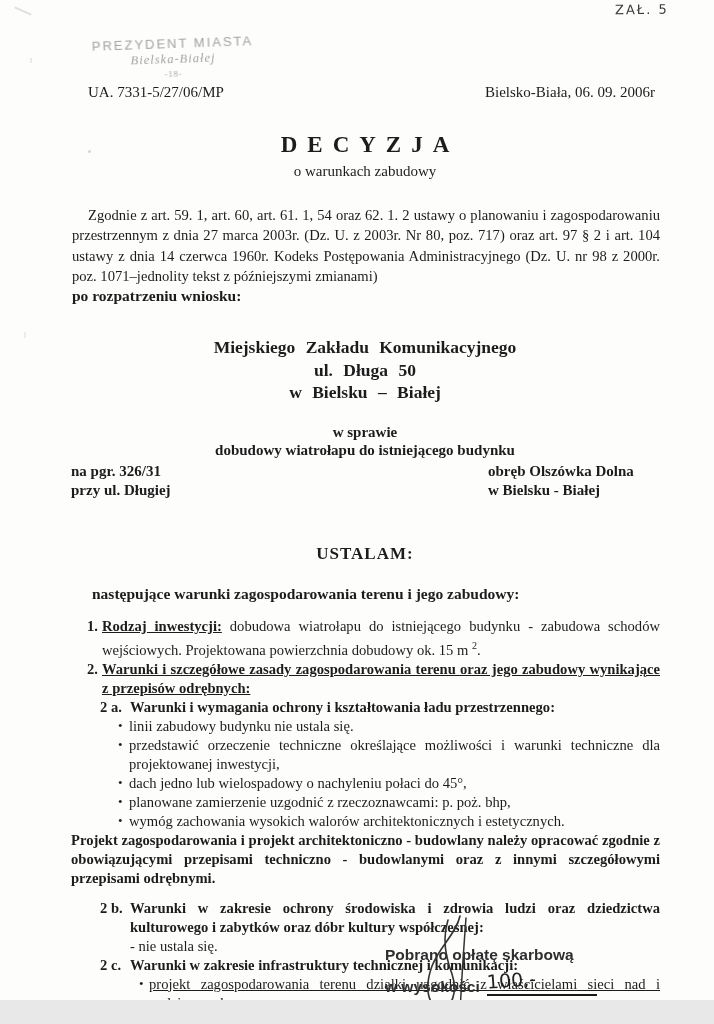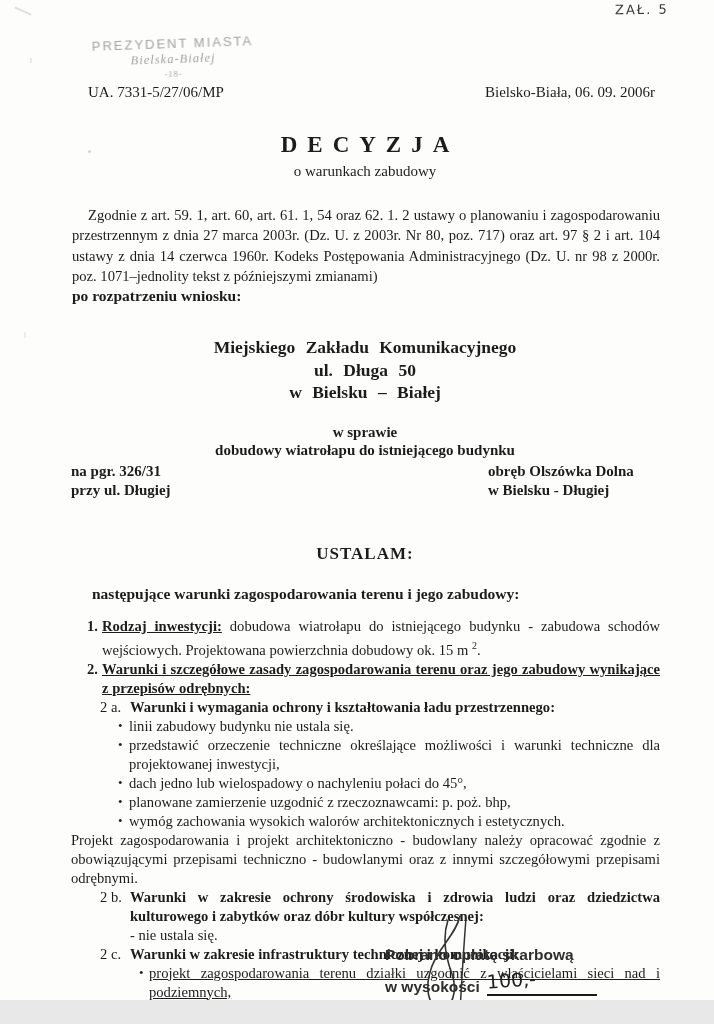--- a/index.html
+++ b/index.html
@@ -52,27 +52,27 @@
   .parcel-right{position:absolute;left:480px;top:0;}
   .determination{text-align:center;font-weight:bold;font-size:17px;margin-top:44px;letter-spacing:1px;}
   .cond-intro{margin:21px 62px 0 84px;font-weight:bold;font-size:15.5px;}
   
   .list{margin-top:14px;font-size:14.6px;line-height:19px;}
   .li-row{display:flex;margin:0 62px 0 79px;}
   .li-num{width:15px;flex:0 0 15px;font-weight:bold;}
   .li-body{flex:1;margin-left:0;text-align:justify;}
   .h-underline{font-weight:bold;text-decoration:underline;}
   .sub-row{display:flex;margin:0 62px 0 92px;}
-  .sub-label{flex:0 0 30px;font-weight:normal;}
+  .sub-label{flex:0 0 30px;font-weight:bold;}
   .sub-body{flex:1;text-align:justify;}
   .sub-body.bold{font-weight:bold;}
   .bullets{margin:0 62px 0 112px;padding:0;list-style:none;}
   .bullets li{position:relative;padding-left:9px;text-align:justify;}
   .bullets li::before{content:"\2022";position:absolute;left:-2px;top:-1px;font-size:13px;}
-  .note{margin:0 62px 0 63px;text-align:justify;}
+  .note{margin:0 62px 11px 63px;text-align:justify;font-weight:bold;}
   .plain-line{margin:0 62px 0 122px;}
   .bullets-c{margin:0 62px 0 133px;padding:0;list-style:none;text-decoration:underline;}
   .bullets-c li{position:relative;padding-left:8px;text-align:justify;}
   .bullets-c li::before{content:"\2022";position:absolute;left:-2px;top:-1px;font-size:13px;}
   sup{font-size:10px;}
   
   .fee{
     position:absolute;left:385px;top:946px;
     font-family:"Liberation Sans", sans-serif;
     font-weight:600;color:#2e2e2e;font-size:15.5px;
@@ -138,21 +138,21 @@
       <div>dobudowy wiatrołapu do istniejącego budynku</div>
     </div>
 
     <div class="parcels">
       <div class="parcel-left">
         <div>na pgr. 326/31</div>
         <div>przy ul. Długiej</div>
       </div>
       <div class="parcel-right">
         <div>obręb Olszówka Dolna</div>
-        <div>w Bielsku - Długiej</div>
+        <div>w Bielsku - Białej</div>
       </div>
     </div>
 
     <div class="determination">USTALAM:</div>
     <div class="cond-intro">następujące warunki zagospodarowania terenu i jego zabudowy:</div>
 
     <div class="list">
 
       <div class="li-row">
         <span class="li-num">1.</span>

